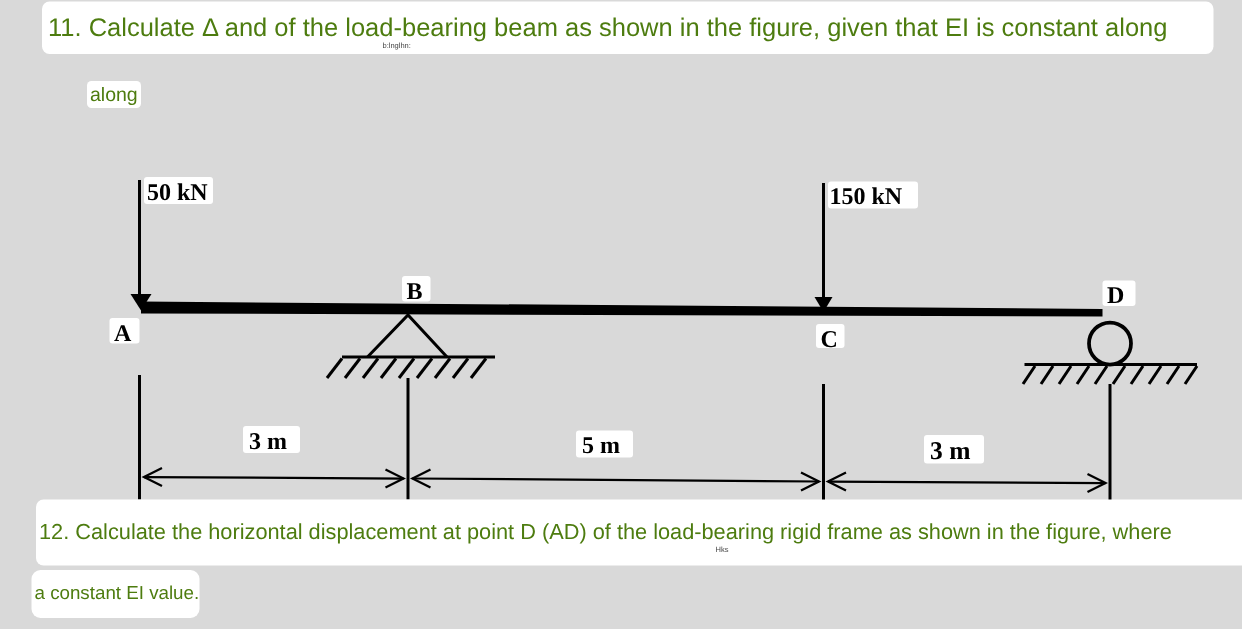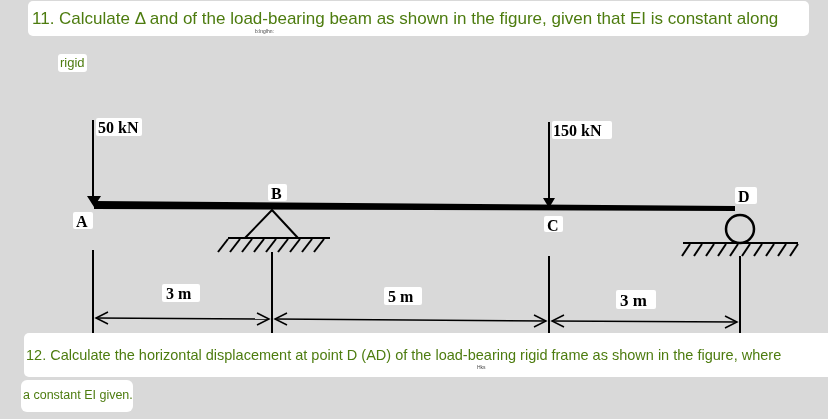--- a/index.html
+++ b/index.html
@@ -28,21 +28,21 @@
     font-family: "Liberation Serif", serif;
     font-weight: bold;
     fill: #000;
   }
 </style>
 </head>
 <body>
 
 <div id="q11" class="caption">11. Calculate Δ and of the load-bearing beam as shown in the figure, given that EI is constant along</div>
 <div id="q11-sub">b:lnglhn:</div>
-<div id="beam-word" class="caption">rigid</div>
+<div id="beam-word" class="caption">along</div>
 
 <svg id="diagram" width="828" height="419" viewBox="0 0 828 419">
 
   <g>
     <polygon points="94,201 735,206 735,211 94,209" fill="#000"></polygon>
   </g>
 
   <g>
     <line x1="93" y1="120" x2="93" y2="198" stroke="#000" stroke-width="2"></line>
     <polygon points="87,196 101,196 94,207" fill="#000"></polygon>
@@ -128,13 +128,13 @@
 
   <rect x="384" y="287" width="38" height="18" fill="#fff" rx="2"></rect>
   <text class="lbl" x="388" y="302" font-size="16">5 m</text>
 
   <rect x="616" y="290" width="40" height="19" fill="#fff" rx="2"></rect>
   <text class="lbl" x="620" y="306" font-size="17">3 m</text>
 </svg>
 
 <div id="q12" class="caption">12. Calculate the horizontal displacement at point D (AD) of the load-bearing rigid frame as shown in the figure, where</div>
 <div id="q12-sub">Hks</div>
-<div id="q12-cont" class="caption">a constant EI given.</div>
+<div id="q12-cont" class="caption">a constant EI value.</div>
 
 </body></html>

